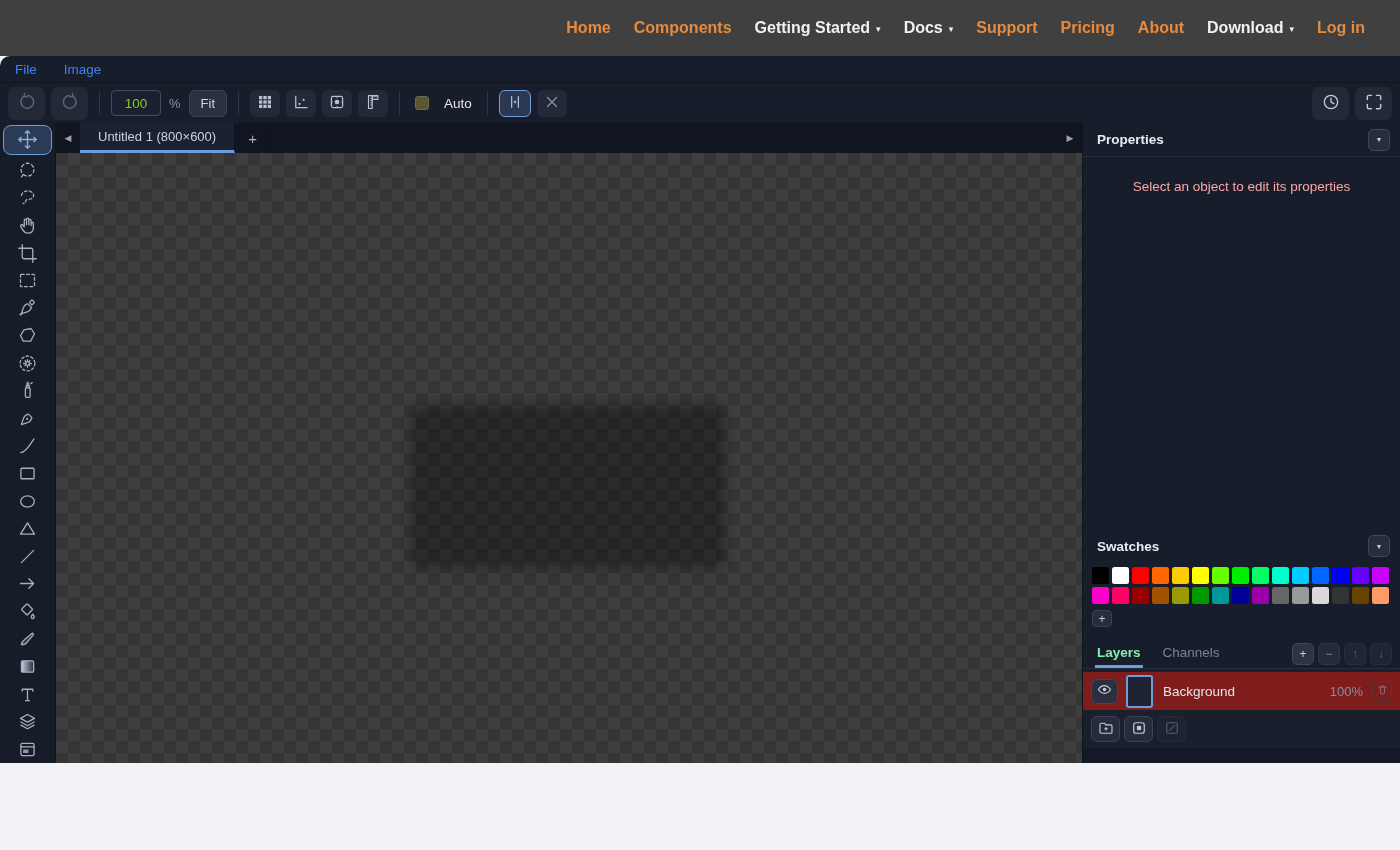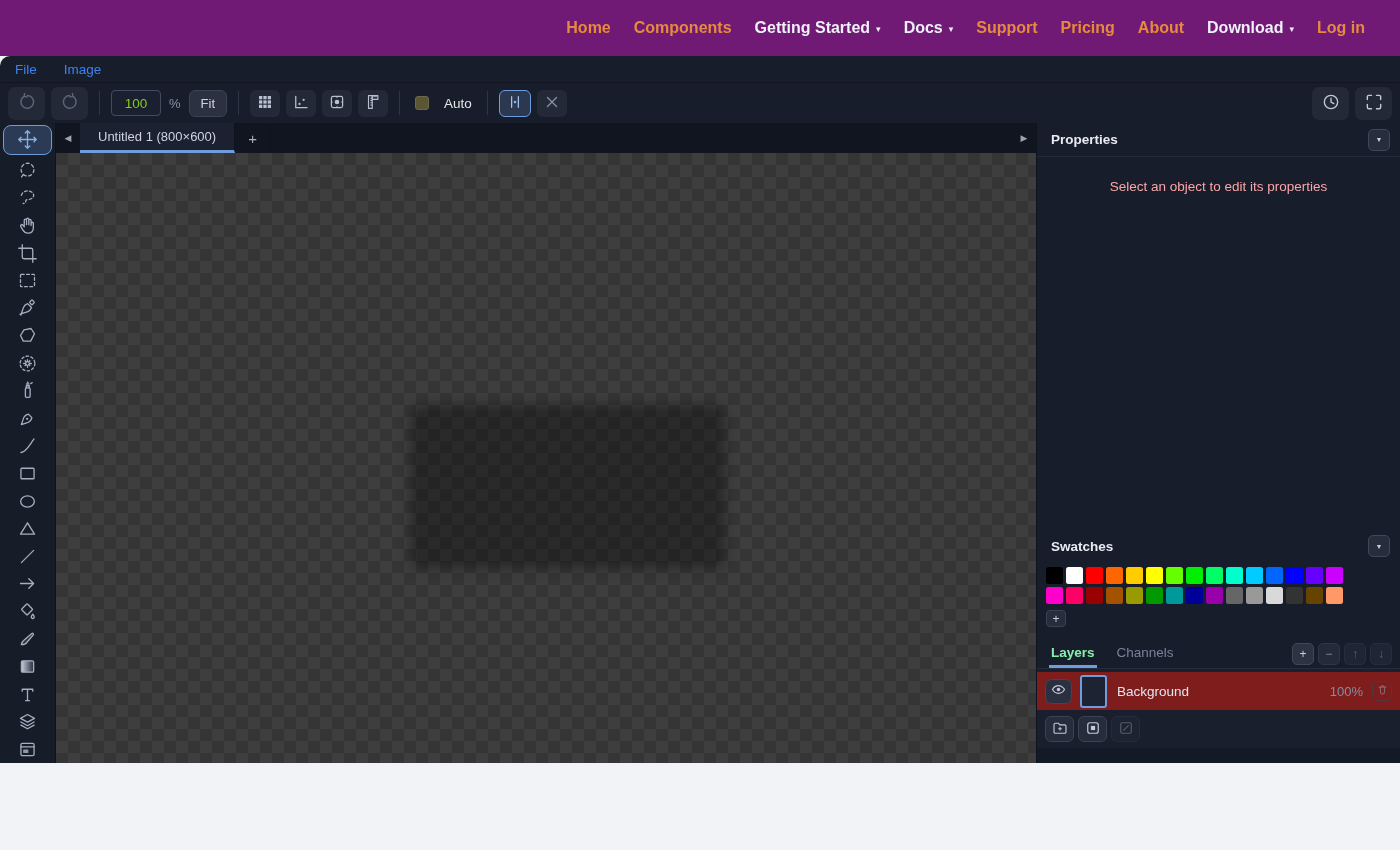--- a/index.html
+++ b/index.html
@@ -6,21 +6,21 @@
   html,body { margin:0; padding:0; }
   body {
     width:1400px; height:850px; overflow:hidden;
     background:#f2f3f6;
     font-family:"Liberation Sans","DejaVu Sans",sans-serif;
     -webkit-font-smoothing:antialiased;
   }
   button { font-family:inherit; cursor:pointer; }
 
   
-  .navbar{height:56px;background:#701a75;display:flex;align-items:center;justify-content:flex-end;gap:24px;padding-right:35px;}
+  .navbar{height:56px;background:#404040;display:flex;align-items:center;justify-content:flex-end;gap:24px;padding-right:35px;}
   .nav-link{color:#eef1f6;font-size:16px;font-weight:700;cursor:pointer;white-space:nowrap;display:flex;align-items:center;}
   .nav-link.accent{color:#e78a3d;}
   .nav-caret{font-size:9px;margin-left:6px;margin-top:1px;}
 
   
   .app{height:707px;background:#181d2b;border-radius:10px 0 0 0;display:flex;flex-direction:column;overflow:hidden;}
 
   .menubar{height:26px;display:flex;align-items:center;gap:27px;padding-left:15px;}
   .menu-item{color:#3b82f6;font-size:13.5px;cursor:pointer;}
 
@@ -53,21 +53,21 @@
   .tab{display:flex;align-items:center;padding:0 18px;background:#1b2130;border:none;border-bottom:3px solid #6f9ddb;border-right:1px solid #0d1220;color:#ced3df;font-size:13px;}
   .tab-add{width:36px;display:flex;align-items:center;justify-content:center;color:#aab2c4;font-size:15px;background:none;border:none;border-right:1px solid #0d1220;}
   .flex-spacer{flex:1;}
 
   .canvas{flex:1;position:relative;
     background-image:conic-gradient(#3e3e3e 25%,#353535 0 50%,#3e3e3e 0 75%,#353535 0);
     background-size:24px 24px;}
   .overlay-rect{position:absolute;left:361px;top:258px;width:302px;height:151px;background:rgba(0,0,0,.32);box-shadow:0 0 14px 5px rgba(0,0,0,.38);border-radius:2px;}
 
   
-  .rightpanel{width:364px;background:#181d2c;border-left:1px solid #0e1320;display:flex;flex-direction:column;}
+  .rightpanel{width:318px;background:#181d2c;border-left:1px solid #0e1320;display:flex;flex-direction:column;}
   .panel-header{height:34px;flex:none;display:flex;align-items:center;padding:0 10px 0 14px;border-bottom:1px solid #232a3a;}
   .panel-title{font-size:13.5px;font-weight:700;color:#e8ebf2;flex:1;}
   .collapse-btn{width:22px;height:22px;background:#272d3d;border:1px solid #3f4759;border-radius:5px;color:#c9cede;font-size:7px;display:flex;align-items:center;justify-content:center;padding:0;}
   .props-body{height:376px;flex:none;display:flex;justify-content:center;}
   .empty-msg{margin-top:22px;color:#fca5a5;font-size:13.5px;}
   .swatches-header{height:26px;flex:none;display:flex;align-items:center;padding:0 10px 0 14px;}
   .swatch-grid{display:grid;grid-template-columns:repeat(15,17px);grid-auto-rows:17px;gap:3px;padding:8px 9px 0 9px;}
   .swatch{border-radius:2.5px;cursor:pointer;}
   .swatch-add{width:20px;height:17px;margin:6px 0 0 9px;background:#272d3d;border:1px solid #3a4254;border-radius:4px;color:#c9cede;font-size:12px;line-height:1;display:flex;align-items:center;justify-content:center;padding:0;}
 

